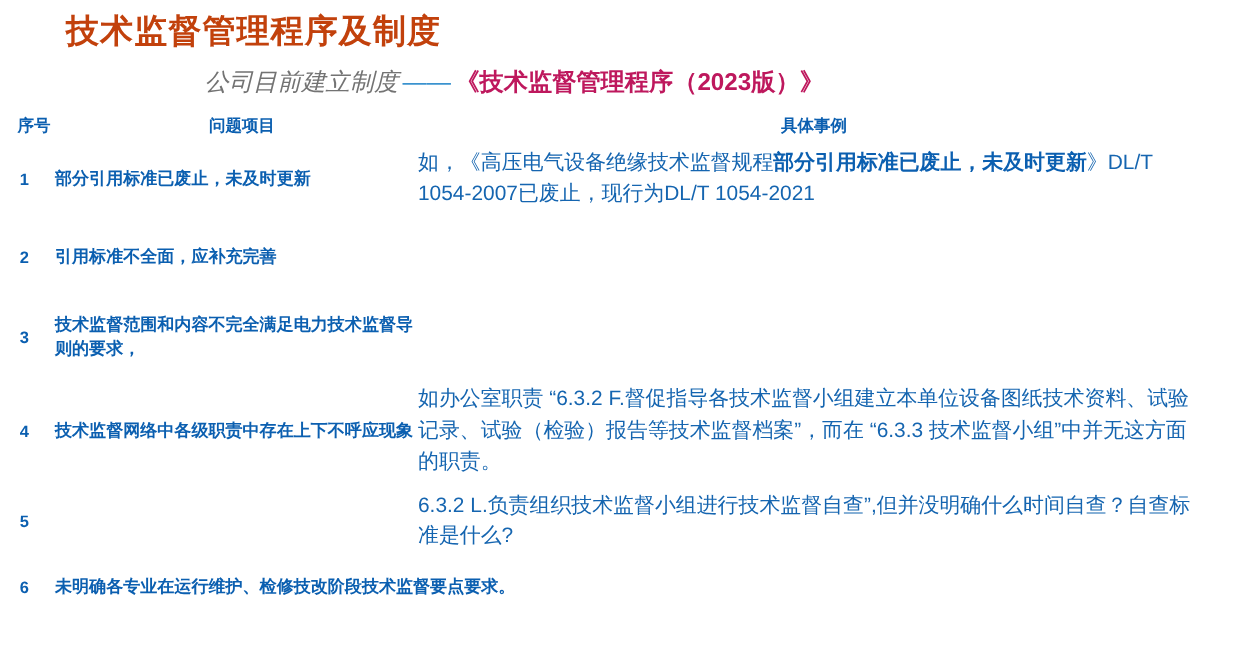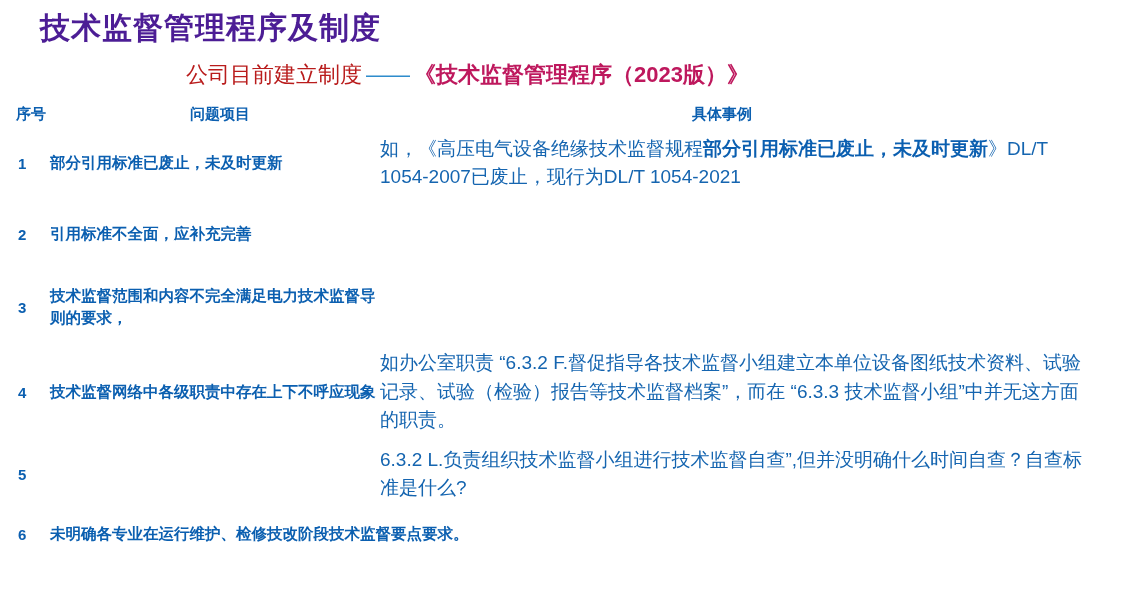--- a/index.html
+++ b/index.html
@@ -14,37 +14,38 @@
     color: #1a5fa8;
     overflow: hidden;
   }
   .slide {
     position: relative;
     width: 1131px;
     height: 603px;
   }
   .title {
     position: absolute;
-    left: 40px;
+    left: 60px;
     top: 8px;
     font-size: 30px;
     font-weight: bold;
-    color: #4c1d95;
+    color: #c2410c;
     letter-spacing: 1px;
   }
   .subtitle {
     position: absolute;
     left: 186px;
     top: 60px;
     font-size: 22px;
     color: #1a7bc4;
     white-space: nowrap;
   }
   .subtitle .st-lead {
-    color: #b91c1c;
+    color: #737373;
+    font-style: italic;
   }
   .subtitle .st-dash {
     color: #2e8ccc;
     padding: 0 4px;
   }
   .subtitle .st-main {
     color: #be185d;
     font-weight: bold;
   }
   .headers {
@@ -55,21 +56,21 @@
     height: 22px;
   }
   .hdr {
     position: absolute;
     font-size: 15px;
     font-weight: bold;
     color: #0b5fb0;
   }
   .hdr-no { left: 16px; }
   .hdr-item { left: 190px; }
-  .hdr-case { left: 692px; text-align: center; }
+  .hdr-case { left: 710px; text-align: center; }
 
   .rows {
     position: absolute;
     left: 0;
     top: 127px;
     width: 1131px;
   }
   .row {
     position: relative;
     width: 1131px;

